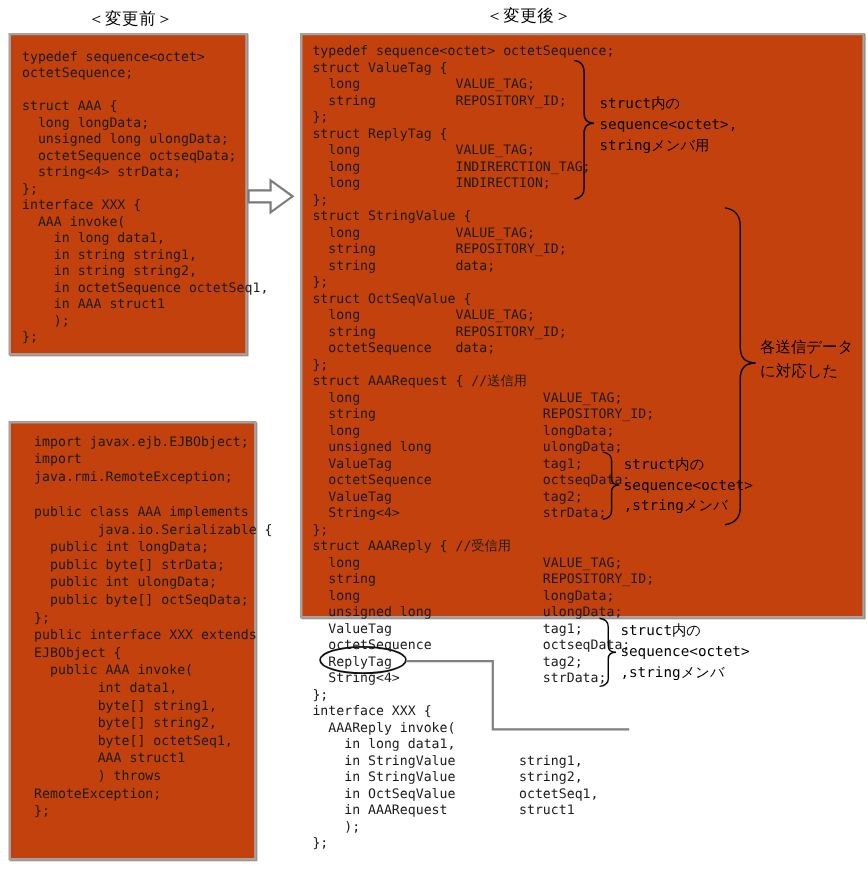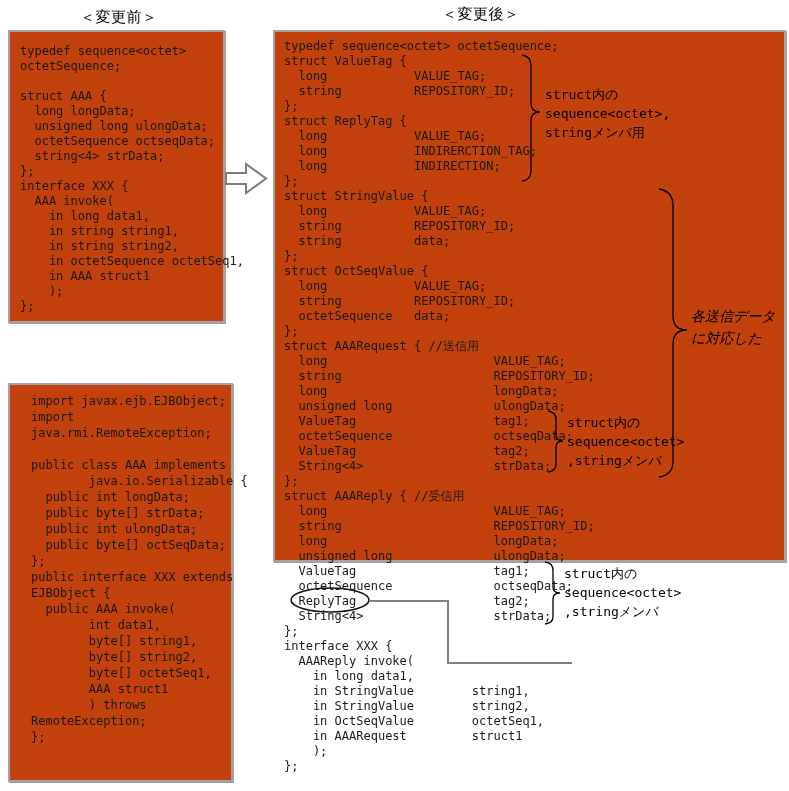--- a/index.html
+++ b/index.html
@@ -19,21 +19,21 @@
     white-space:pre;font-size:12px;color:#1a1a1a;
   }
   .before-box{left:8px;top:30px;width:217px;height:293px;}
   .before-box .code{padding:12px 0 0 10px;line-height:15px;}
   .ref-box{left:8px;top:383px;width:225px;height:399px;}
   .ref-box .code{padding:8px 0 0 9px;line-height:16px;margin-left:12px;}
   .after-box{left:273px;top:30px;width:513px;height:532px;}
   .after-box .code{padding:7px 0 0 9px;line-height:15px;}
   .anno{position:absolute;white-space:pre-line;font-size:13px;color:#000000;}
   #anno-top{left:545px;top:85px;line-height:19px;}
-  #anno-send{left:691px;top:305px;font-size:14px;line-height:22px;font-style:italic;}
+  #anno-send{left:691px;top:305px;font-size:14px;line-height:22px;}
   #anno-req{left:567px;top:413px;line-height:19px;}
   #anno-rep{left:564px;top:564px;line-height:19px;}
   #anno-recv{left:578px;top:637px;line-height:20px;}
   .overlay{position:absolute;left:0;top:0;pointer-events:none;}
 </style>
 </head>
 <body>
 
 <div class="canvas">
 

